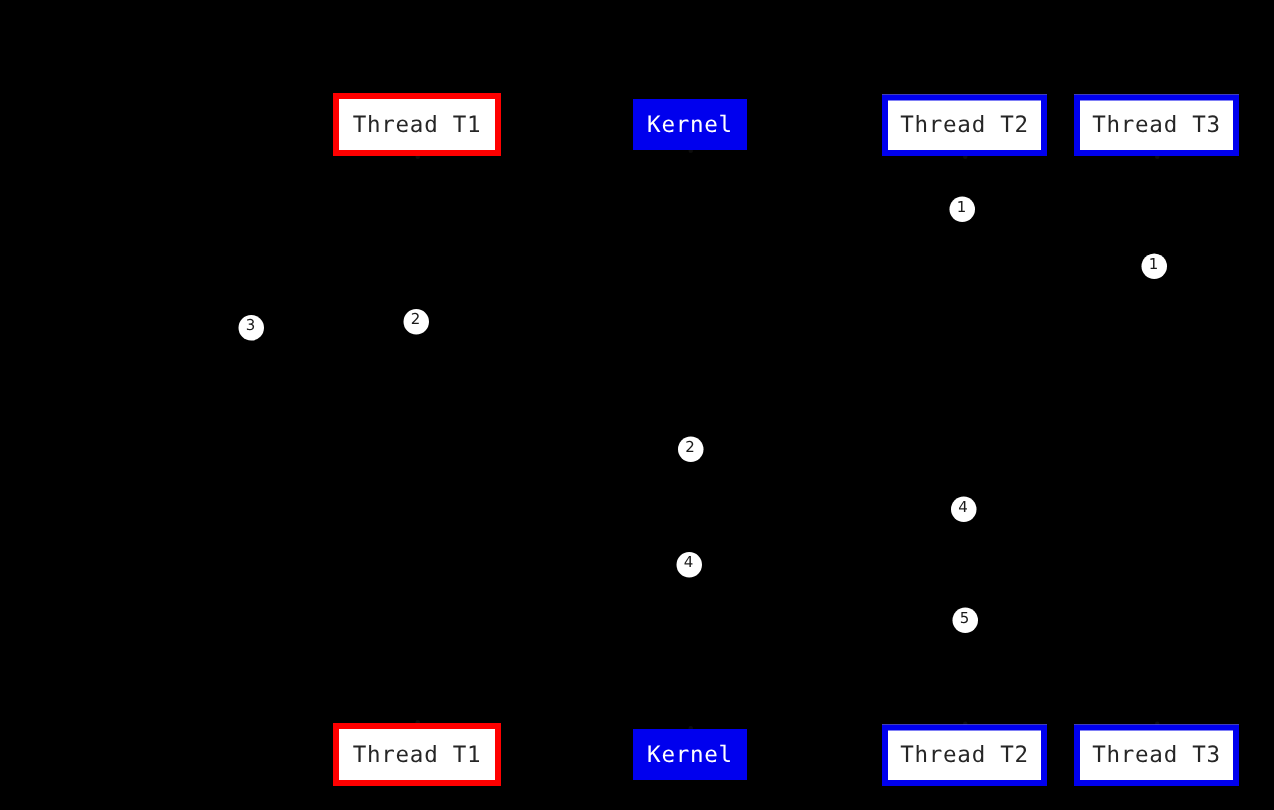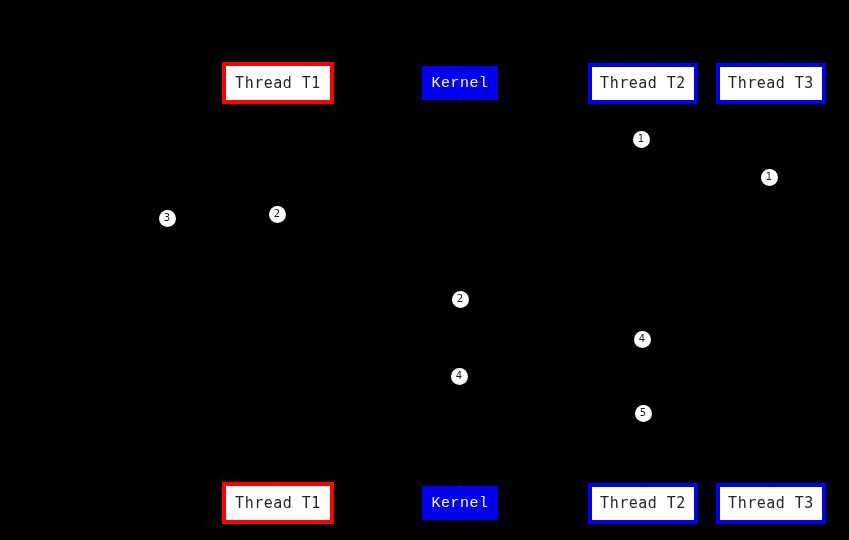--- a/index.html
+++ b/index.html
@@ -30,21 +30,20 @@
     line-height: 1;
   }
   .participant.outline {
     background: #ffffff;
     color: #262626;
     border-style: solid;
   }
   .participant.filled {
     color: #ffffff;
     border-style: solid;
-    font-family: Liberation Mono, monospace;
   }
 
   
   .lifeline {
     position: absolute;
     width: 1px;
     background: #000000;
   }
   .lifeline-stub {
     position: absolute;

